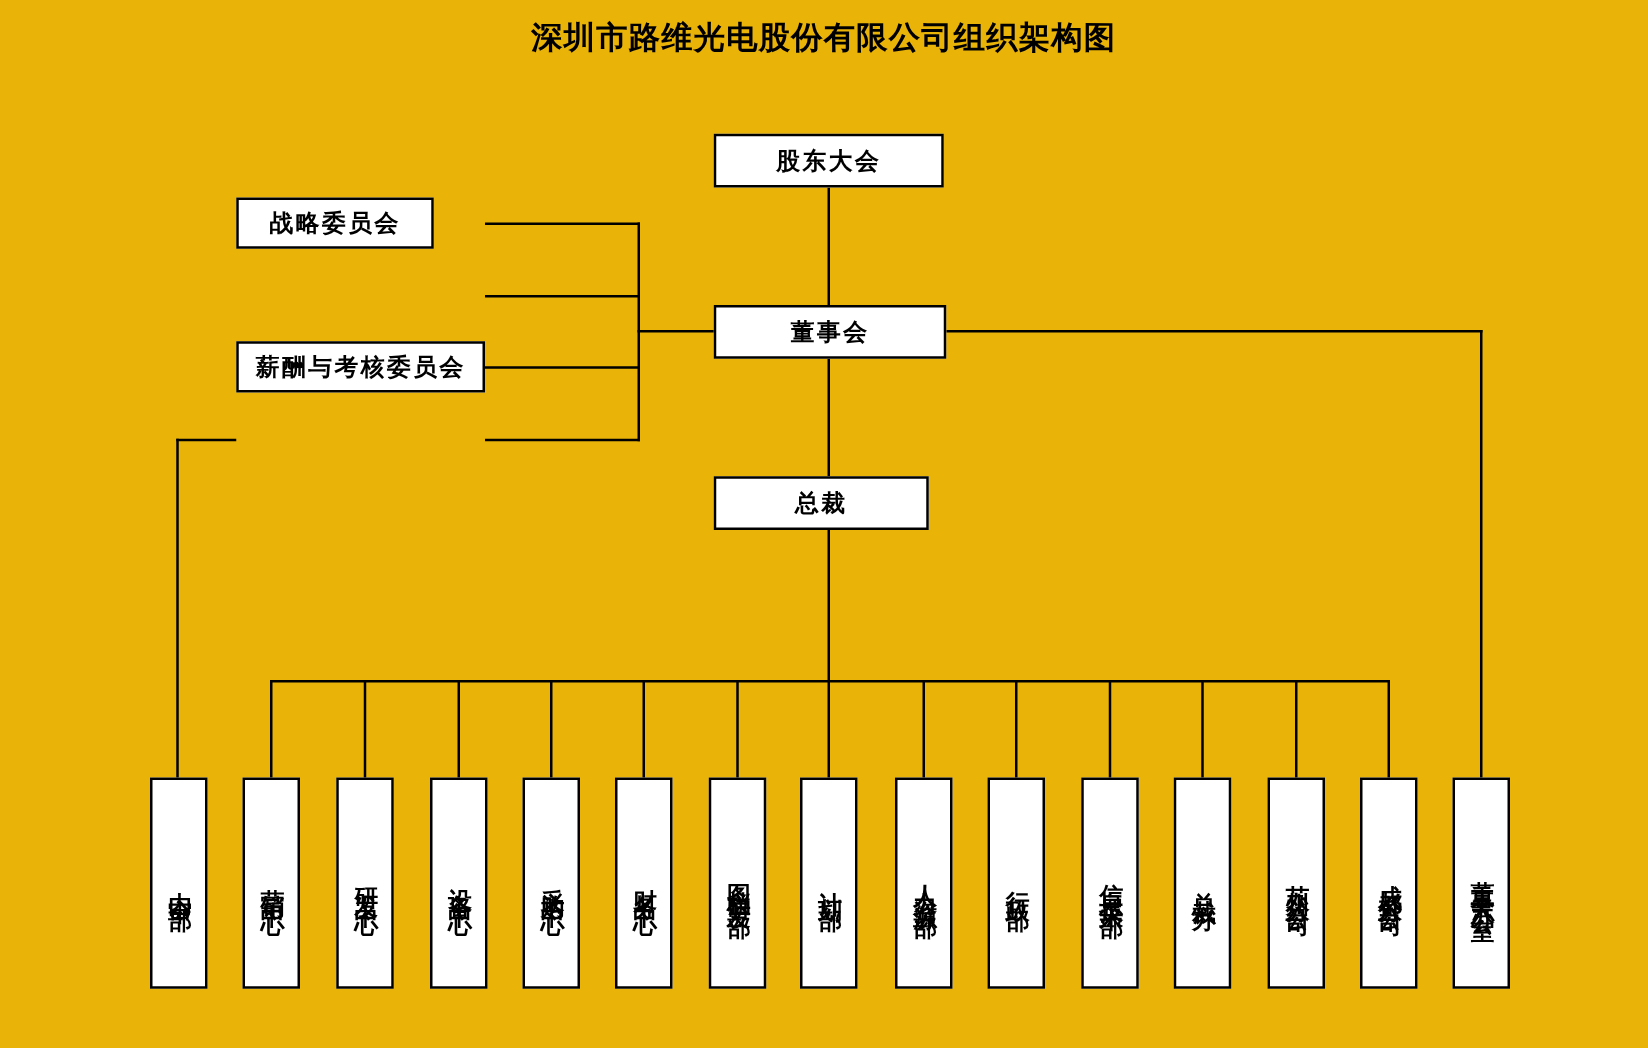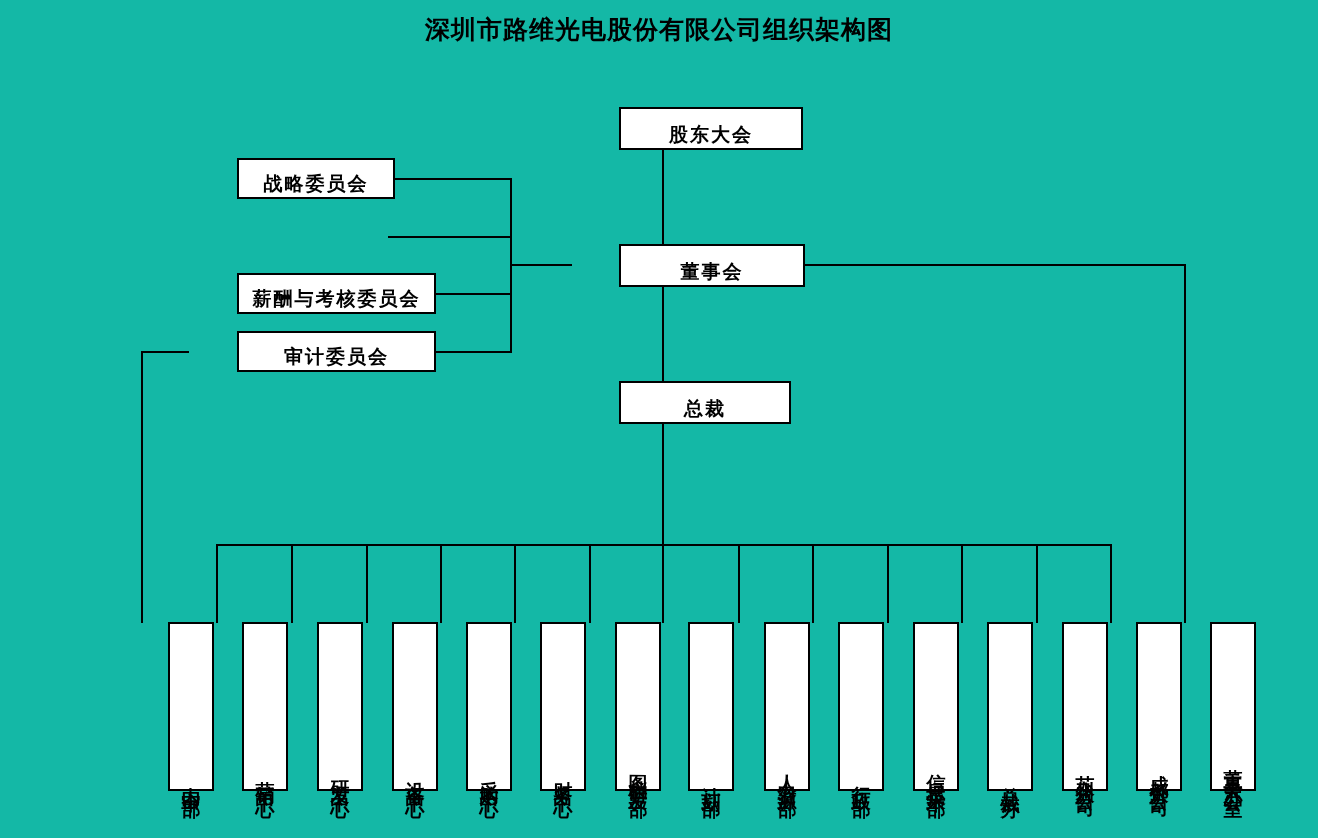--- a/index.html
+++ b/index.html
@@ -1,43 +1,42 @@
 <!DOCTYPE html>
 <html><head>
 <meta charset="utf-8">
 <style>
   html, body { margin: 0; padding: 0; background: #ffffff; }
   .stage {
     position: relative;
     width: 1318px;
     height: 838px;
-    background: #14b8a6;
+    background: #eab308;
     color: #000000;
     font-family: "Liberation Sans", sans-serif;
     overflow: hidden;
   }
   .title {
     position: absolute;
     top: 13px;
     left: 0;
     width: 1318px;
     text-align: center;
     font-size: 25px;
     font-weight: bold;
     letter-spacing: 1px;
   }
   .node {
     position: absolute;
     box-sizing: border-box;
     border: 2px solid #000000;
     background: #ffffff;
     display: flex;
-    align-items: flex-end;
+    align-items: center;
     justify-content: center;
-    margin-left: 48px;
   }
   .node .lbl {
     font-size: 19px;
     font-weight: 600;
     letter-spacing: 2px;
     white-space: nowrap;
   }
   .node.v .lbl {
     writing-mode: vertical-lr;
     text-orientation: upright;
@@ -95,23 +94,20 @@
   <div class="node" style="left:571px; top:381px; width:172px; height:43px">
     <span class="lbl">总裁</span>
   </div>
 
   <div class="node" style="left:189px; top:158px; width:158px; height:41px">
     <span class="lbl">战略委员会</span>
   </div>
   <div class="node" style="left:189px; top:273px; width:199px; height:41px">
     <span class="lbl">薪酬与考核委员会</span>
   </div>
-  <div class="node" style="left:189px; top:331px; width:199px; height:41px">
-    <span class="lbl">审计委员会</span>
-  </div>
 
   <div class="node v" style="left:120px; top:622px; width:46px; height:169px">
     <span class="lbl">内审部</span>
   </div>
   <div class="node v" style="left:194px; top:622px; width:46px; height:169px">
     <span class="lbl">营销中心</span>
   </div>
   <div class="node v" style="left:269px; top:622px; width:46px; height:169px">
     <span class="lbl">研发中心</span>
   </div>

